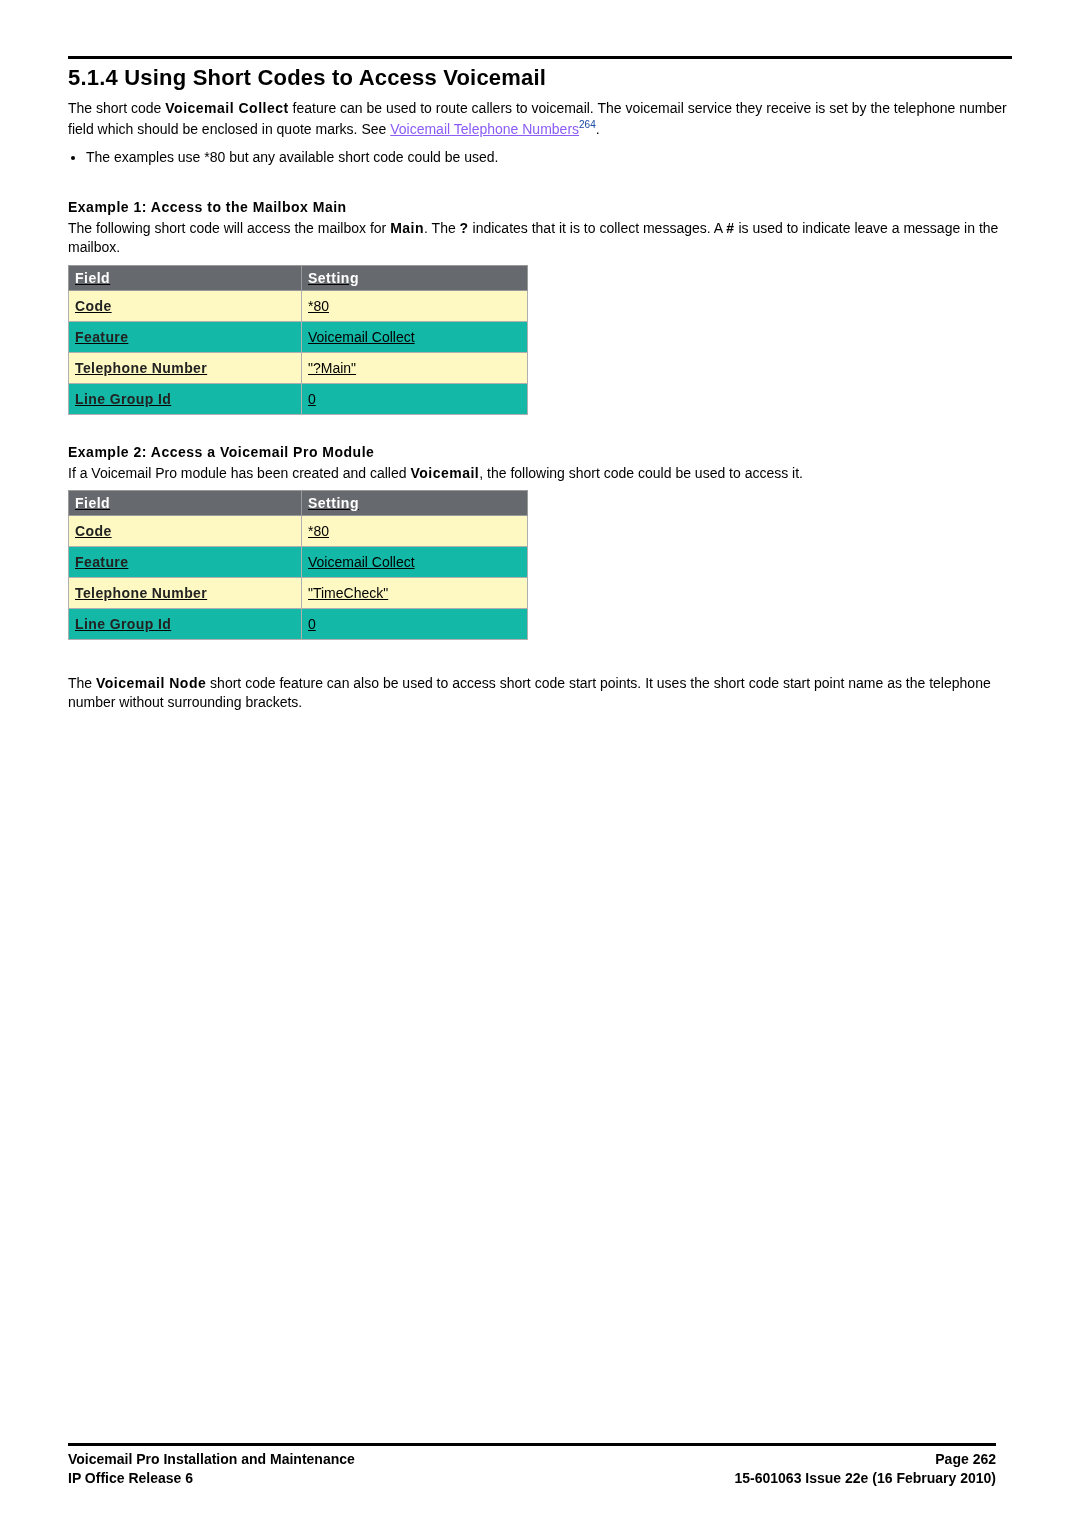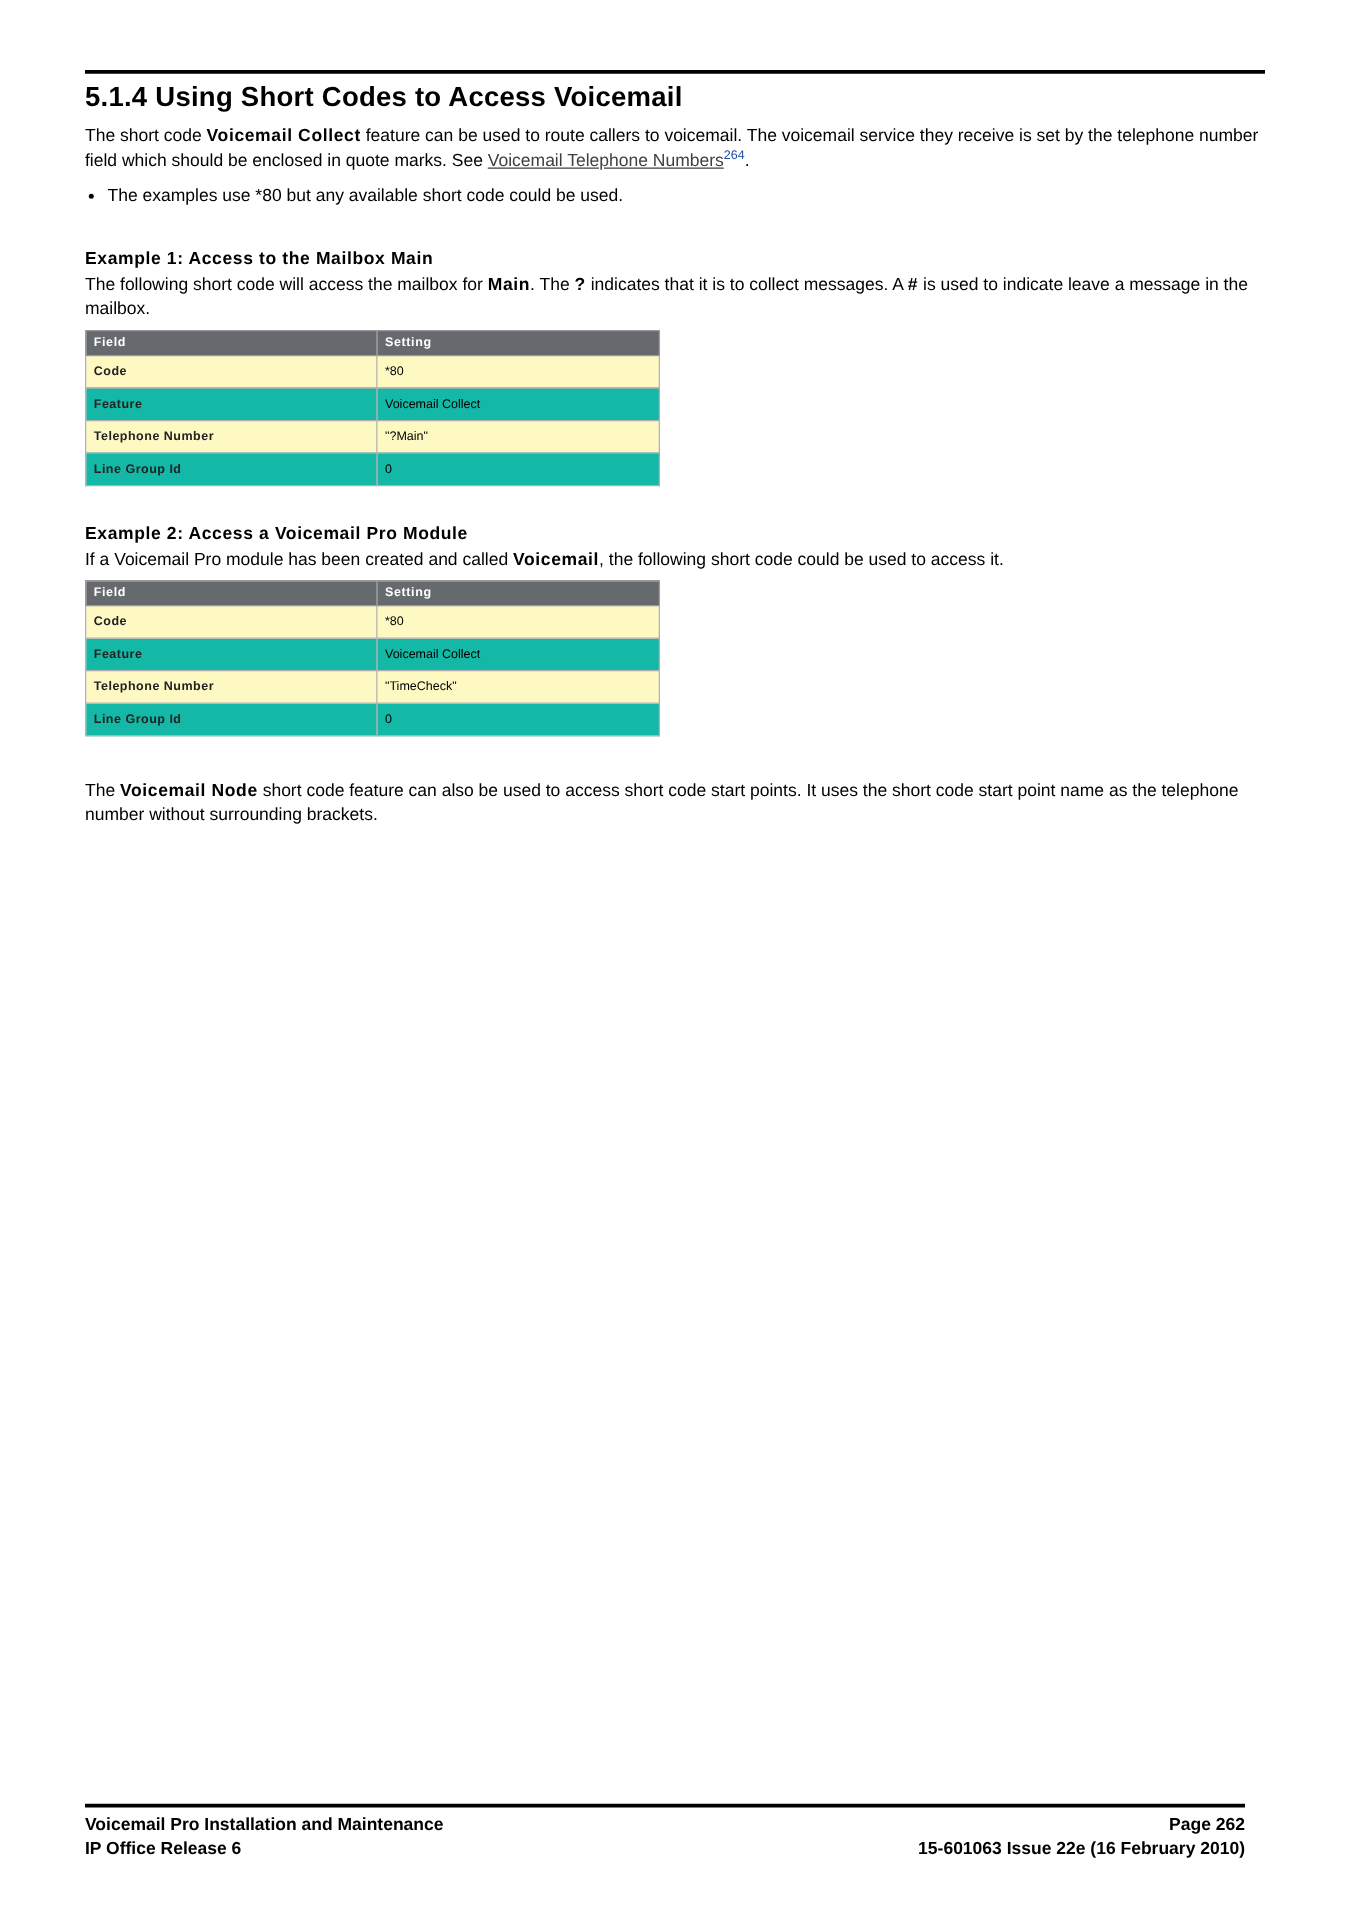--- a/index.html
+++ b/index.html
@@ -30,21 +30,21 @@
     font-weight: bold;
     margin: 0 0 8px 0;
     letter-spacing: 0.2px;
   }
   p.body {
     margin: 0 0 8px 0;
     line-height: 1.35;
     font-size: 14px;
   }
   .link {
-    color: #404040;
+    color: #8b5cf6;
     text-decoration: underline;
   }
   .sup {
     font-size: 10px;
     vertical-align: super;
     color: #1a4aa3;
     text-decoration: none;
     text-align: center;
   }
   ul.bullets {
@@ -56,21 +56,22 @@
     line-height: 1.4;
   }
   .bold {
     font-weight: bold;
     letter-spacing: 0.5px;
   }
   table.settings {
     border-collapse: collapse;
     width: 460px;
     margin: 6px 0 28px 0;
-    font-size: 10px;
+    font-size: 14px;
+    text-decoration: underline;
   }
   table.settings th {
     background: #666a6e;
     color: #fff;
     text-align: left;
     font-weight: bold;
     padding: 4px 6px;
     border: 1px solid #9a9a9a;
     letter-spacing: 0.5px;
   }

